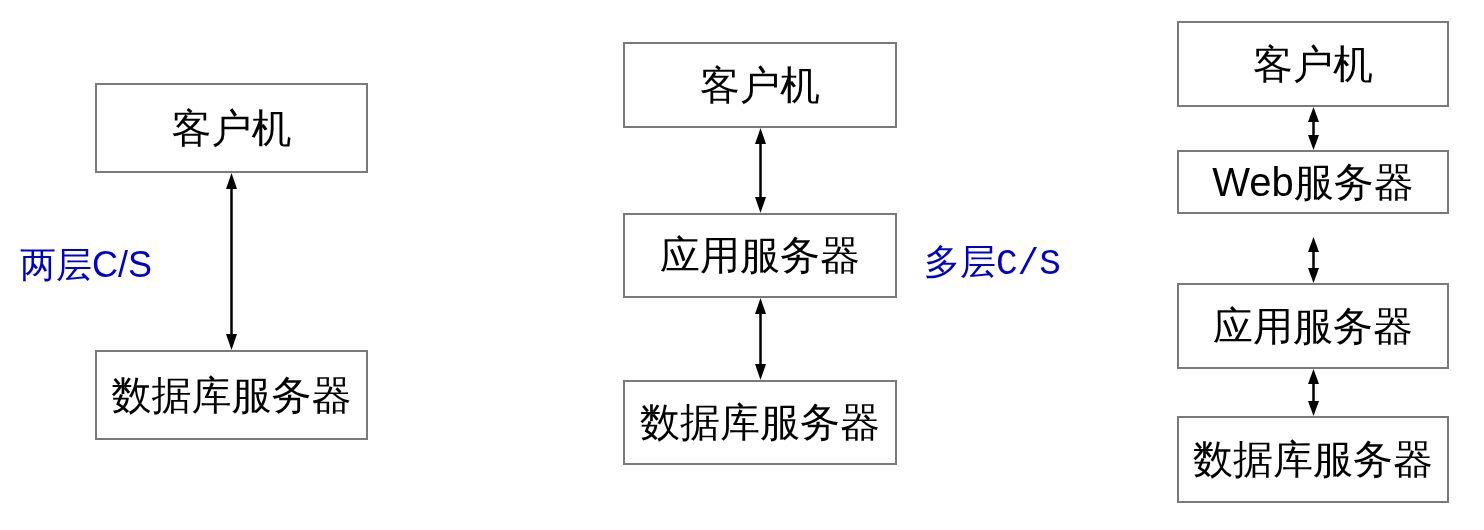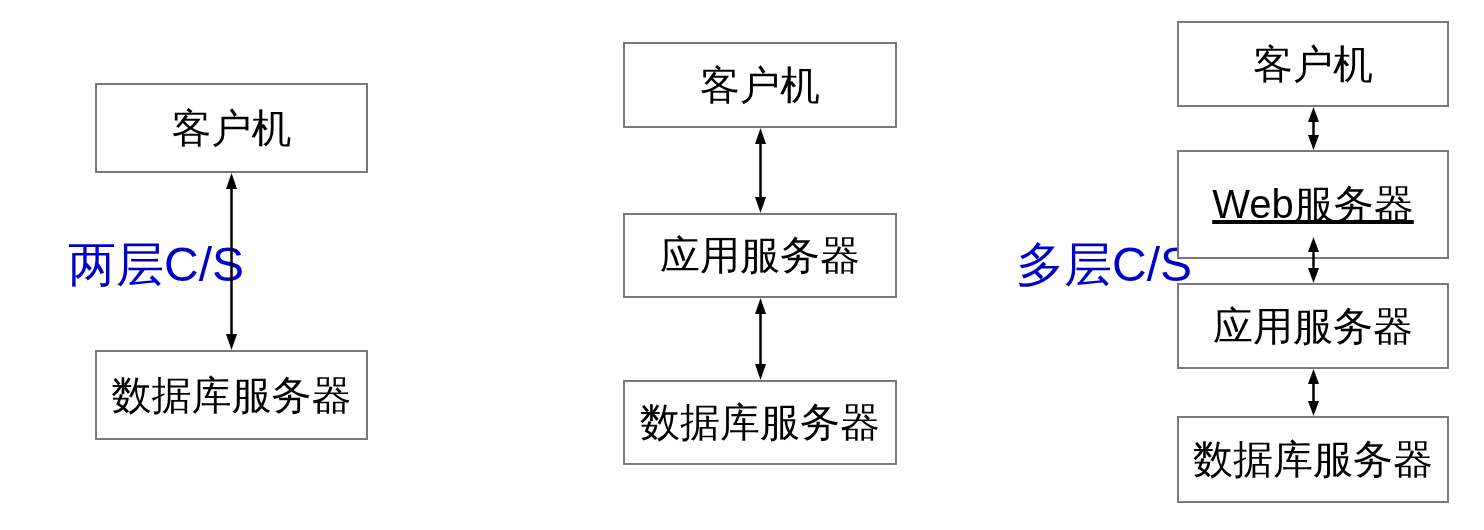--- a/index.html
+++ b/index.html
@@ -22,25 +22,24 @@
     background: #ffffff;
     display: flex;
     align-items: center;
     justify-content: center;
     font-size: 40px;
     color: #000000;
     white-space: nowrap;
   }
   .tier-label {
     position: absolute;
-    font-size: 48px;
+    font-size: 36px;
     line-height: 44px;
     color: #0000cd;
     white-space: nowrap;
-    margin-left: 48px;
   }
   .arrow {
     position: absolute;
     display: block;
   }
 </style>
 </head>
 <body>
 
 <div class="canvas">
@@ -79,33 +78,33 @@
   <svg class="arrow" style="left:750px; top:298px;" width="21" height="82">
     <line x1="10.5" y1="12" x2="10.5" y2="70" stroke="#000000" stroke-width="2.5"></line>
     <polygon points="10.5,0 5,16 16,16" fill="#000000"></polygon>
     <polygon points="10.5,82 5,66 16,66" fill="#000000"></polygon>
   </svg>
 
   <div class="node-box" style="left:623px; top:380px; width:274px; height:85px;">
     <span>数据库服务器</span>
   </div>
 
-  <div class="tier-label" style="left:968px; top:243px;">多层C/S</div>
+  <div class="tier-label" style="left:924px; top:243px;font-family:Liberation Mono, monospace;">多层C/S</div>
 
   <div class="node-box" style="left:1177px; top:21px; width:272px; height:86px;">
     <span>客户机</span>
   </div>
 
   <svg class="arrow" style="left:1303px; top:107px;" width="21" height="43">
     <line x1="10.5" y1="10" x2="10.5" y2="33" stroke="#000000" stroke-width="2.5"></line>
     <polygon points="10.5,0 5,15 16,15" fill="#000000"></polygon>
     <polygon points="10.5,43 5,28 16,28" fill="#000000"></polygon>
   </svg>
 
-  <div class="node-box" style="left:1177px; top:150px; width:272px; height:109px;text-decoration:underline;">
+  <div class="node-box" style="left:1177px; top:150px; width:272px; height:64px;">
     <span>Web服务器</span>
   </div>
 
   <svg class="arrow" style="left:1303px; top:237px;" width="21" height="46">
     <line x1="10.5" y1="10" x2="10.5" y2="36" stroke="#000000" stroke-width="2.5"></line>
     <polygon points="10.5,0 5,15 16,15" fill="#000000"></polygon>
     <polygon points="10.5,46 5,31 16,31" fill="#000000"></polygon>
   </svg>
 
   <div class="node-box" style="left:1177px; top:283px; width:272px; height:86px;">

